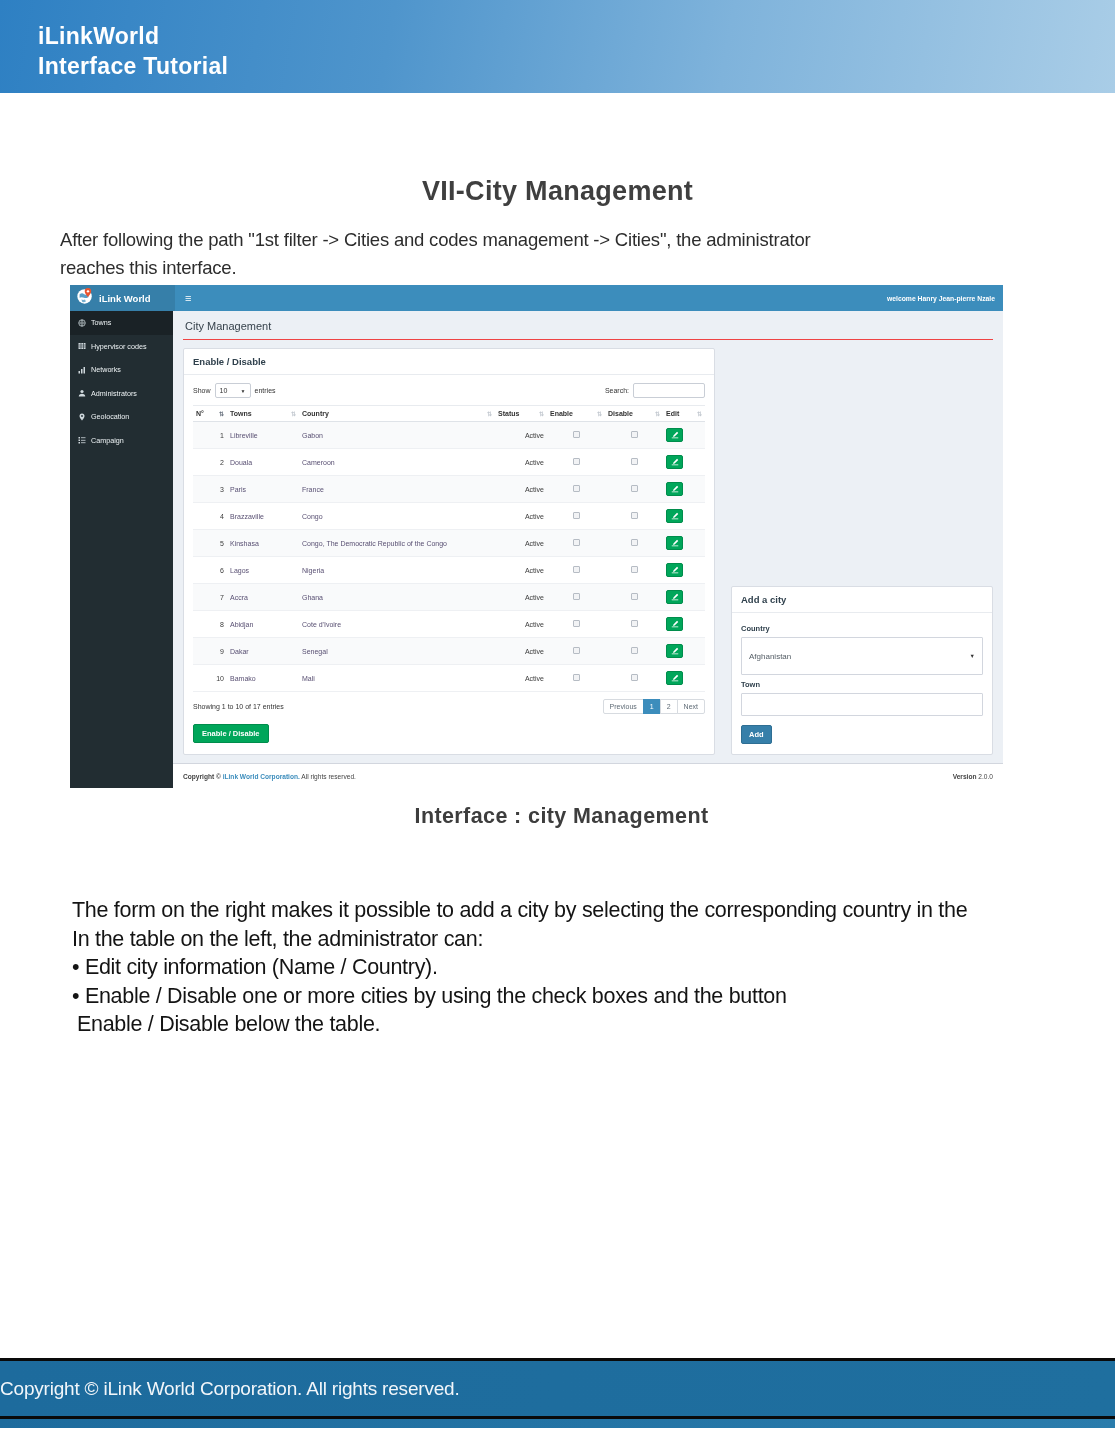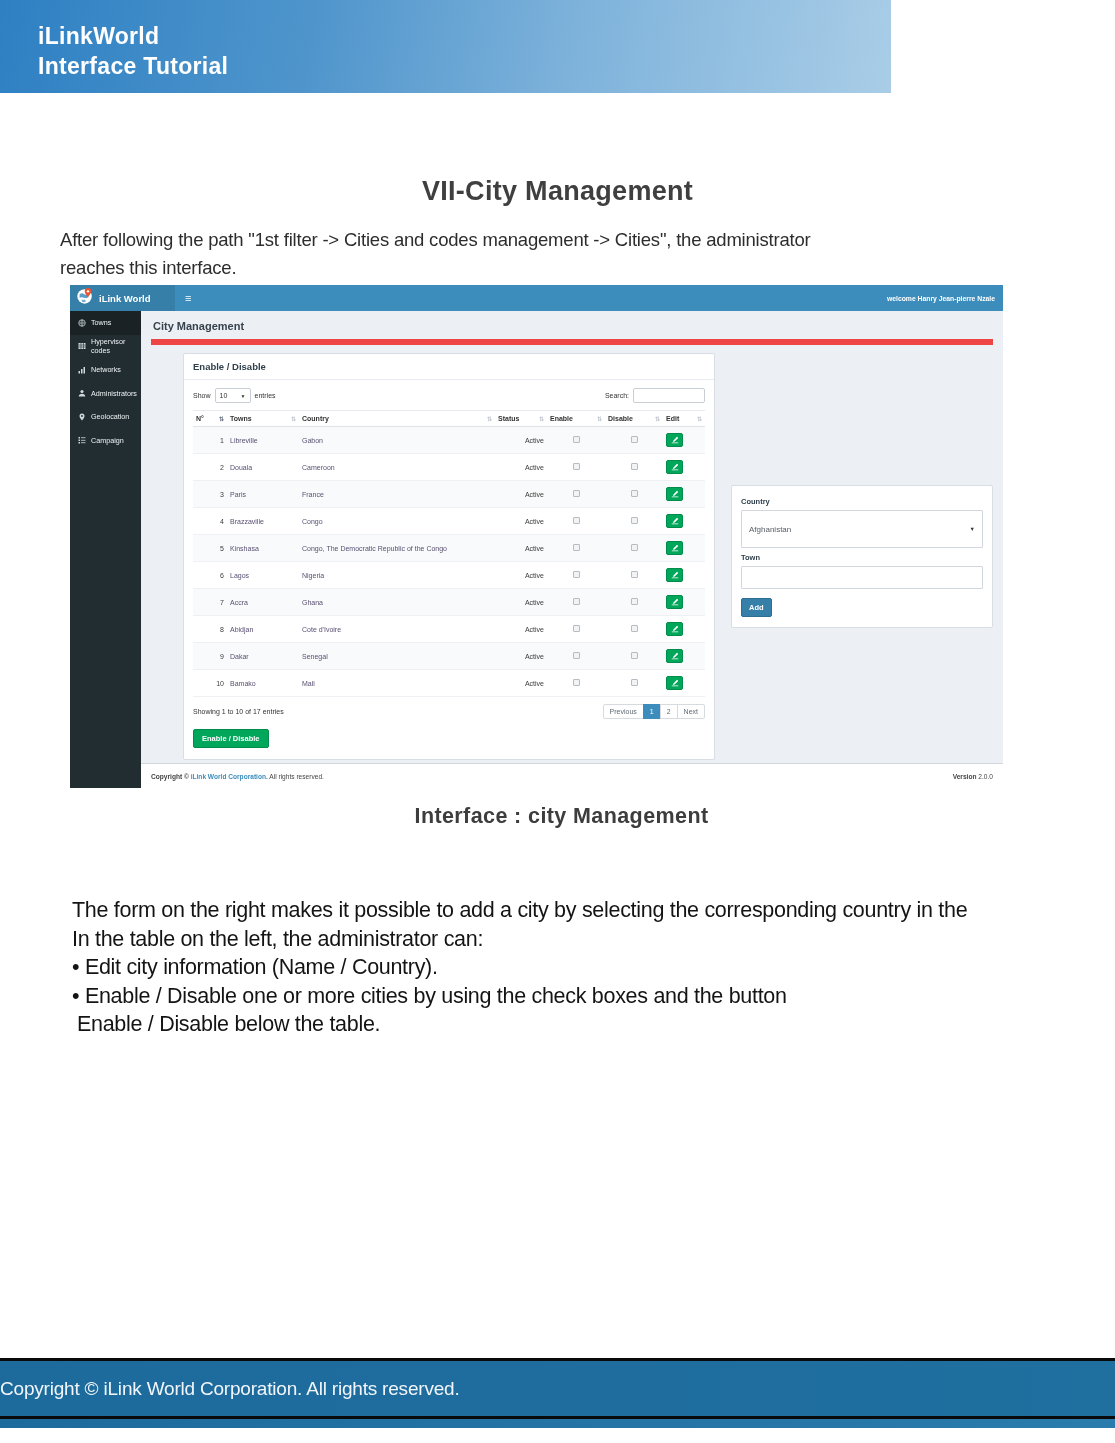--- a/index.html
+++ b/index.html
@@ -1,20 +1,20 @@
 <!DOCTYPE html>
 <html><head>
 <meta charset="utf-8">
 <style>
   * { margin:0; padding:0; box-sizing:border-box; }
   html,body { width:1115px; height:1443px; }
   body { font-family:"Liberation Sans", sans-serif; background:#ffffff; position:relative; overflow:hidden; }
 
   
-  .doc-header { position:absolute; top:0; left:0; width:891px; height:93px;
+  .doc-header { position:absolute; top:0; left:0; width:1115px; height:93px;
     background:linear-gradient(100deg,#2e80c3 0%,#4f95cc 35%,#7fb3db 65%,#a9cde7 100%);
     color:#fff; padding:22px 0 4px 38px; }
   .doc-header .l1 { font-size:23px; font-weight:600; letter-spacing:.3px; line-height:29px; }
   .doc-header .l2 { font-size:23px; font-weight:600; letter-spacing:.3px; line-height:30px; }
 
   .doc-title { position:absolute; top:176px; left:0; width:1115px; text-align:center;
     font-size:27px; font-weight:bold; color:#3f3f3f; letter-spacing:.3px; }
 
   .intro { position:absolute; top:226px; left:60px; width:1010px; font-size:18.5px;
     color:#2d2d2d; line-height:28px; letter-spacing:-0.2px; }
@@ -45,24 +45,24 @@
   .shot-body { display:flex; height:477px; }
   .sidebar { width:105px; background:#222d32; }
   .side-item { display:flex; align-items:center; gap:5px; height:23.5px; padding-left:8px;
     color:#eef3f5; font-size:7.2px; cursor:pointer; }
   .side-item.active { background:#1a2226; }
   .side-item .ic { width:8px; height:8px; display:inline-flex; }
   .side-item .ic svg { width:8px; height:8px; fill:#cfd8dc; }
 
   .content-col { flex:1; display:flex; flex-direction:column; background:#ecf0f5; }
   .content { flex:1; padding:0 10px; }
-  .page-h1 { font-size:11px; font-weight:bold; color:#37424c; padding:9px 2px 7px 2px;
-    border-bottom:6px solid #ef4444; }
-
-  .panels { display:flex; gap:16px; margin-top:8px; align-items:center;margin-left:32px; }
+  .page-h1 { font-size:11px; font-weight:normal; color:#37424c; padding:9px 2px 7px 2px;
+    border-bottom:1px solid #ef4444; }
+
+  .panels { display:flex; gap:16px; margin-top:8px; align-items:flex-end; }
   .panel { background:#fff; border:1px solid #d9dde4; border-radius:2px; }
   .panel-h { font-size:9.5px; font-weight:bold; color:#30414d; padding:7px 9px;
     border-bottom:1px solid #e8ebef; }
 
   .panel-left { width:532px; }
   .controls { display:flex; justify-content:space-between; align-items:center; padding:8px 9px 7px 9px; font-size:7px; color:#333; }
   .show-group { display:flex; align-items:center; gap:4px; }
   .mini-select { width:36px; height:15px; border:1px solid #c9ced6; border-radius:2px;
     display:flex; align-items:center; justify-content:space-between; padding:0 4px; background:#fff; cursor:pointer; }
   .mini-select .chev { font-size:5px; color:#333; }
@@ -429,20 +429,21 @@
                   <span class="pg active">1</span>
                   <span class="pg">2</span>
                   <span class="pg">Next</span>
                 </span>
             </div>
 
             <span class="ed-btn">Enable / Disable</span>
           </div>
 
           <div class="panel panel-right">
+            <div class="panel-h">Add a city</div>
             <div class="pad">
               <div class="f-label">Country</div>
               <div class="country-select">
                 <span class="val">Afghanistan</span>
                 <span class="chev">▼</span>
               </div>
               <div class="f-label">Town</div>
               <input class="town-input" value="" style="">
               <span class="add-btn">Add</span>
             </div>

